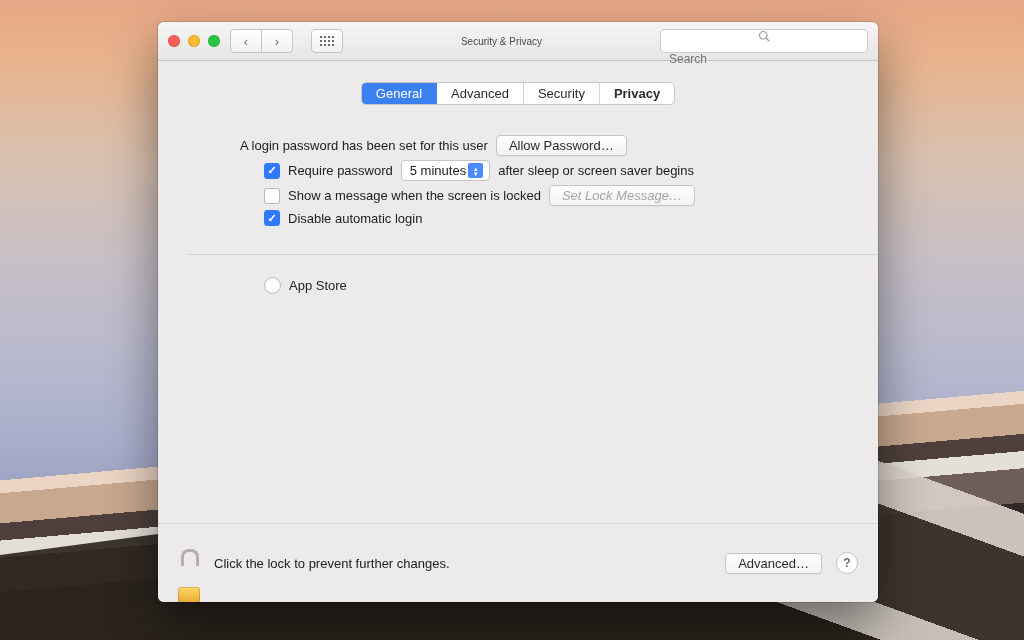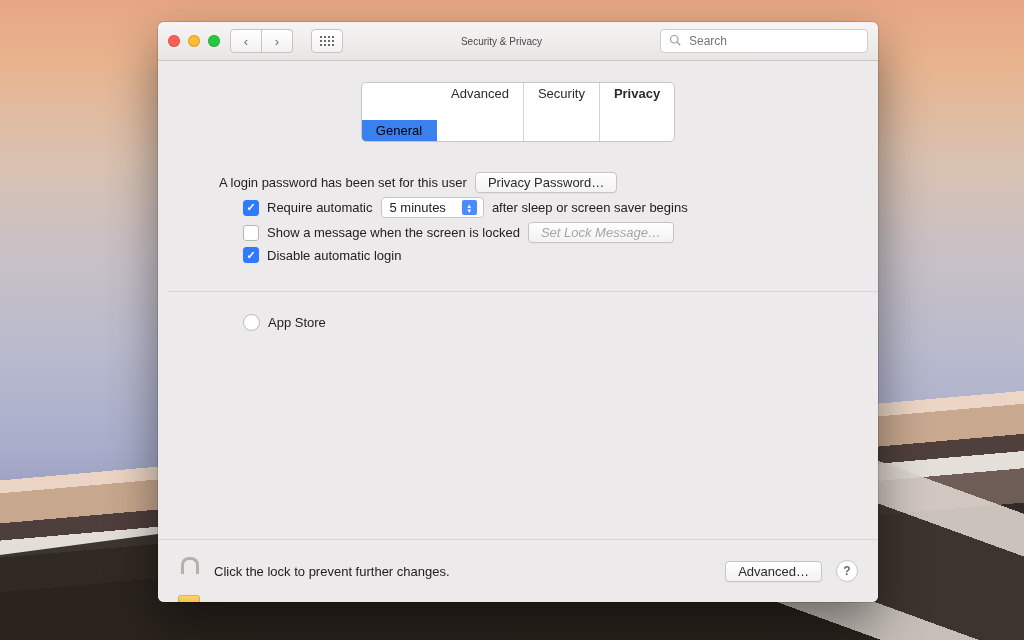--- a/index.html
+++ b/index.html
@@ -16,45 +16,45 @@
   .traffic { display:flex; gap:8px; align-items:center; }
   .dot { width:12px; height:12px; border-radius:50%; box-shadow:inset 0 0 0 1px rgba(0,0,0,0.15); }
   .dot.red{background:#ff5f57;} .dot.yellow{background:#febc2e;} .dot.green{background:#28c840;}
   .navseg { display:flex; }
   .segbtn { width:30px; height:22px; background:linear-gradient(#ffffff,#f3f1f1); border:1px solid #c6c3c3; display:flex; align-items:center; justify-content:center; color:#6b6b6b; }
   .segbtn:first-child{border-radius:4px 0 0 4px;} .segbtn:last-child{border-left:none;border-radius:0 4px 4px 0;}
   .gridbtn { width:30px; height:22px; margin-left:8px; background:linear-gradient(#ffffff,#f3f1f1); border:1px solid #c6c3c3; border-radius:4px; display:flex; align-items:center; justify-content:center; }
   .grid-icon { display:grid; grid-template-columns:repeat(4,2px); grid-auto-rows:2px; gap:2px; }
   .grid-icon span { background:#6b6b6b; width:2px; height:2px; }
   .title { flex:1; text-align:center; font-size:10px; color:#4a4a4a; }
-  .searchwrap { width:190px; height:22px; background:#fff; border:1px solid #cfcccc; border-radius:4px; display:flex; align-items:center; padding:0 8px; color:#9a9a9a; gap:6px; }
+  .searchwrap { width:190px; height:22px; background:#fff; border:1px solid #cfcccc; border-radius:4px; display:flex; align-items:center; padding:0 8px; color:#9a9a9a; gap:6px;flex-direction:column; }
   .searchwrap input { border:none; outline:none; width:100%; font-size:12px; color:#333; background:transparent; }
 
   .body { position:absolute; top:38px; left:0; right:0; bottom:0; }
   .tabbar { text-align:center; margin-top:22px; }
   .tabs { display:inline-flex; border:1px solid #c8c5c5; border-radius:5px; overflow:hidden; background:#fff; }
   .tab { padding:3px 14px; font-size:13px; color:#2b2b2b; border-right:1px solid #d6d3d3; cursor:default; }
   .tab:last-child{border-right:none;font-weight:bold;}
-  .tab.active { background:#3a80ee; color:#000000; border-right-color:#3a80ee;margin-top:37px; }
+  .tab.active { background:#3a80ee; color:#ffffff; border-right-color:#3a80ee; }
 
-  .content { padding:26px 52px 0 61px; }
+  .content { padding:26px 52px 0 82px; }
   .row { display:flex; align-items:center; gap:8px; margin:4px 0; }
   .indent { padding-left:24px; }
   .btn { background:linear-gradient(#ffffff,#f3f1f1); border:1px solid #c7c4c4; border-radius:4px; padding:2px 12px; font-size:13px; color:#2b2b2b; box-shadow:0 1px 0 rgba(0,0,0,0.03); }
   .btn.disabled { color:#a7a4a4;font-style:italic; }
-  .select { background:#fff; border:1px solid #c7c4c4; border-radius:4px; padding:2px 6px 2px 8px; font-size:13px; display:inline-flex; align-items:center; gap:16px; }
+  .select { background:#fff; border:1px solid #c7c4c4; border-radius:4px; padding:2px 6px 2px 8px; font-size:13px; display:inline-flex; align-items:center; gap:2px; }
   .select .caret { background:#4a8cff; color:#fff; width:15px; height:15px; border-radius:2px; display:flex; flex-direction:column; align-items:center; justify-content:center; font-size:7px; line-height:5px; }
   .cbx { width:14px; height:14px; border:1px solid #b9b6b6; border-radius:3px; background:#fff; display:inline-flex; align-items:center; justify-content:center; }
   .cbx.checked { background:#2f7bff; border-color:#2f7bff; }
   .cbx.checked::after { content:"✓"; color:#fff; font-size:11px; font-weight:700; }
   .radio { width:15px; height:15px; border-radius:50%; border:1px solid #b9b6b6; background:#fff; display:inline-flex; align-items:center; justify-content:center; }
   .radio.on::after { content:""; width:9px; height:9px; border-radius:50%; background:#2f7bff; }
   .hr { height:1px; background:#d8d5d5; margin:28px -52px 22px -52px; }
 
-  .footer { position:absolute; left:0; right:0; bottom:0; height:54px; border-top:1px solid #d8d5d5; display:flex; align-items:center; padding:4px 20px; gap:14px; background:#eceaea; }
+  .footer { position:absolute; left:0; right:0; bottom:0; height:54px; border-top:1px solid #d8d5d5; display:flex; align-items:center; padding:12px 20px; gap:14px; background:#eceaea; }
   .lock { width:22px; height:28px; position:relative; }
   .lock .body { position:absolute; bottom:0; width:22px; height:16px; background:linear-gradient(#ffd76a,#e6a92f); border-radius:3px; box-shadow:inset 0 0 0 1px rgba(0,0,0,0.15); }
   .lock .shackle { position:absolute; top:0; left:3px; width:12px; height:14px; border:3px solid #b7afa8; border-bottom:none; border-radius:8px 8px 0 0; }
   .footer .spacer { flex:1; }
   .help { width:20px; height:20px; border-radius:50%; border:1px solid #c7c4c4; background:#fff; color:#6b6b6b; display:flex; align-items:center; justify-content:center; font-size:12px; font-weight:700; }
 </style>
 </head>
 <body>
 
 <div class="desktop">
@@ -110,26 +110,26 @@
           <div class="tab active">General</div>
           <div class="tab">Advanced</div>
           <div class="tab">Security</div>
           <div class="tab">Privacy</div>
         </div>
       </div>
 
       <div class="content">
         <div class="row">
           <span>A login password has been set for this user</span>
-          <button class="btn">Privacy Password…</button>
+          <button class="btn">Allow Password…</button>
         </div>
 
         <div class="row indent">
           <span class="cbx checked"></span>
-          <span>Require automatic</span>
+          <span>Require password</span>
           <span class="select">
             <span>5 minutes</span>
             <span class="caret">▴<br>▾</span>
           </span>
           <span>after sleep or screen saver begins</span>
         </div>
 
         <div class="row indent">
           <span class="cbx"></span>
           <span>Show a message when the screen is locked</span>

